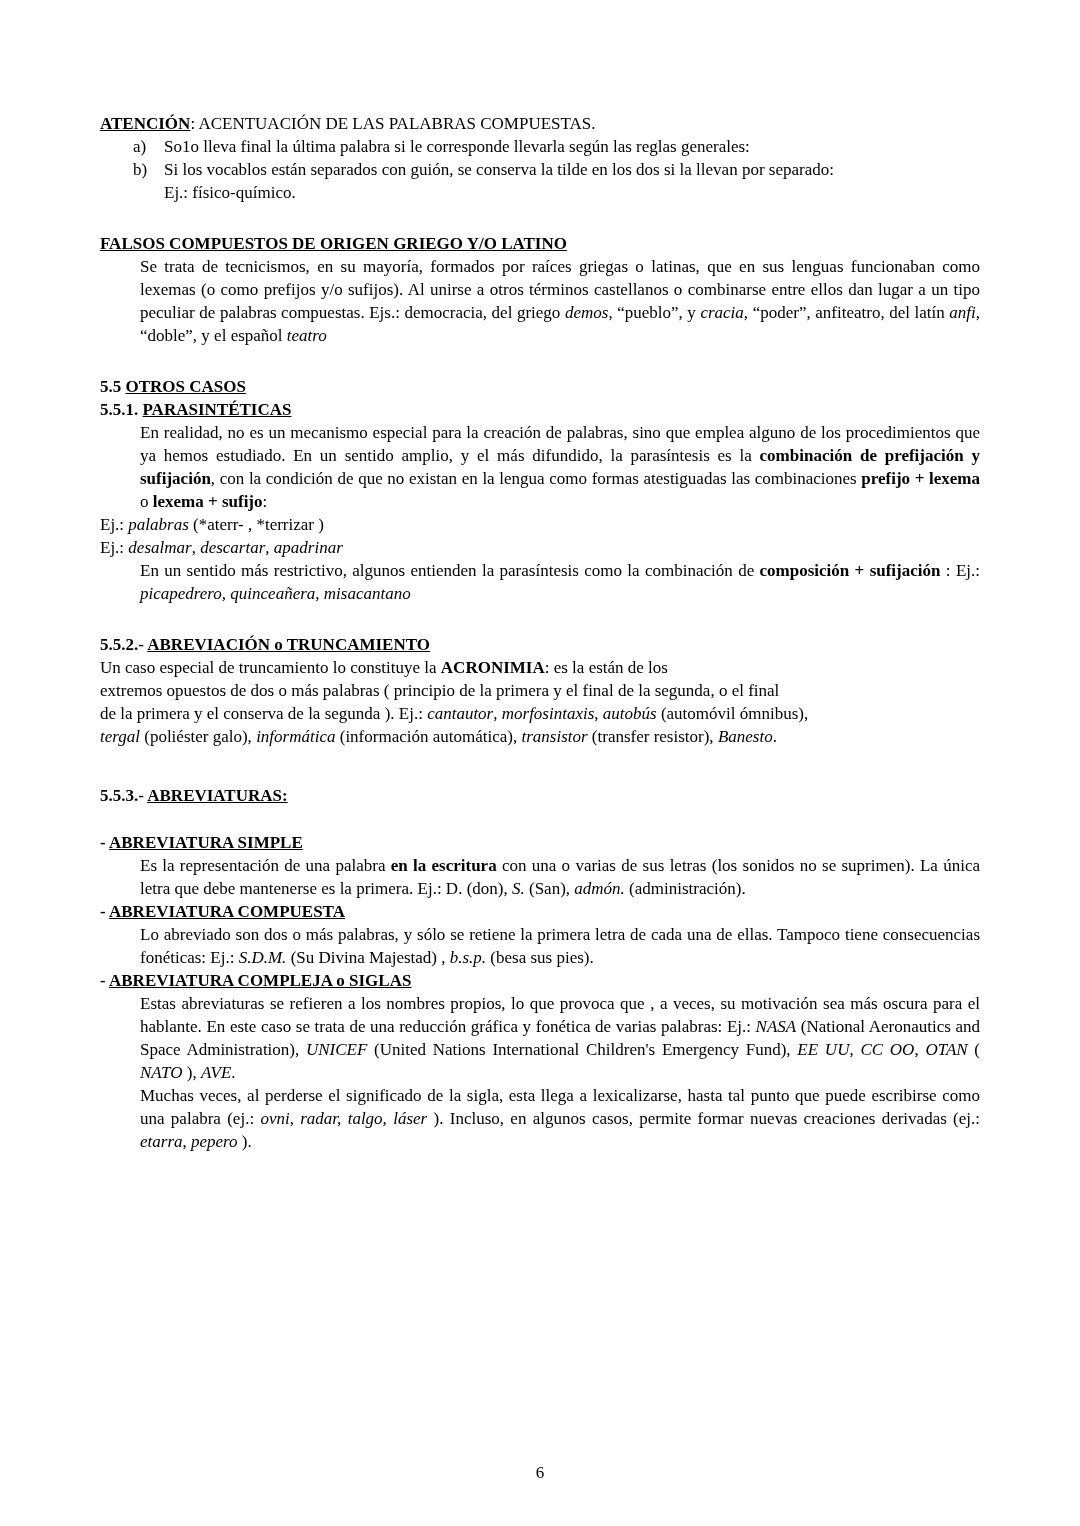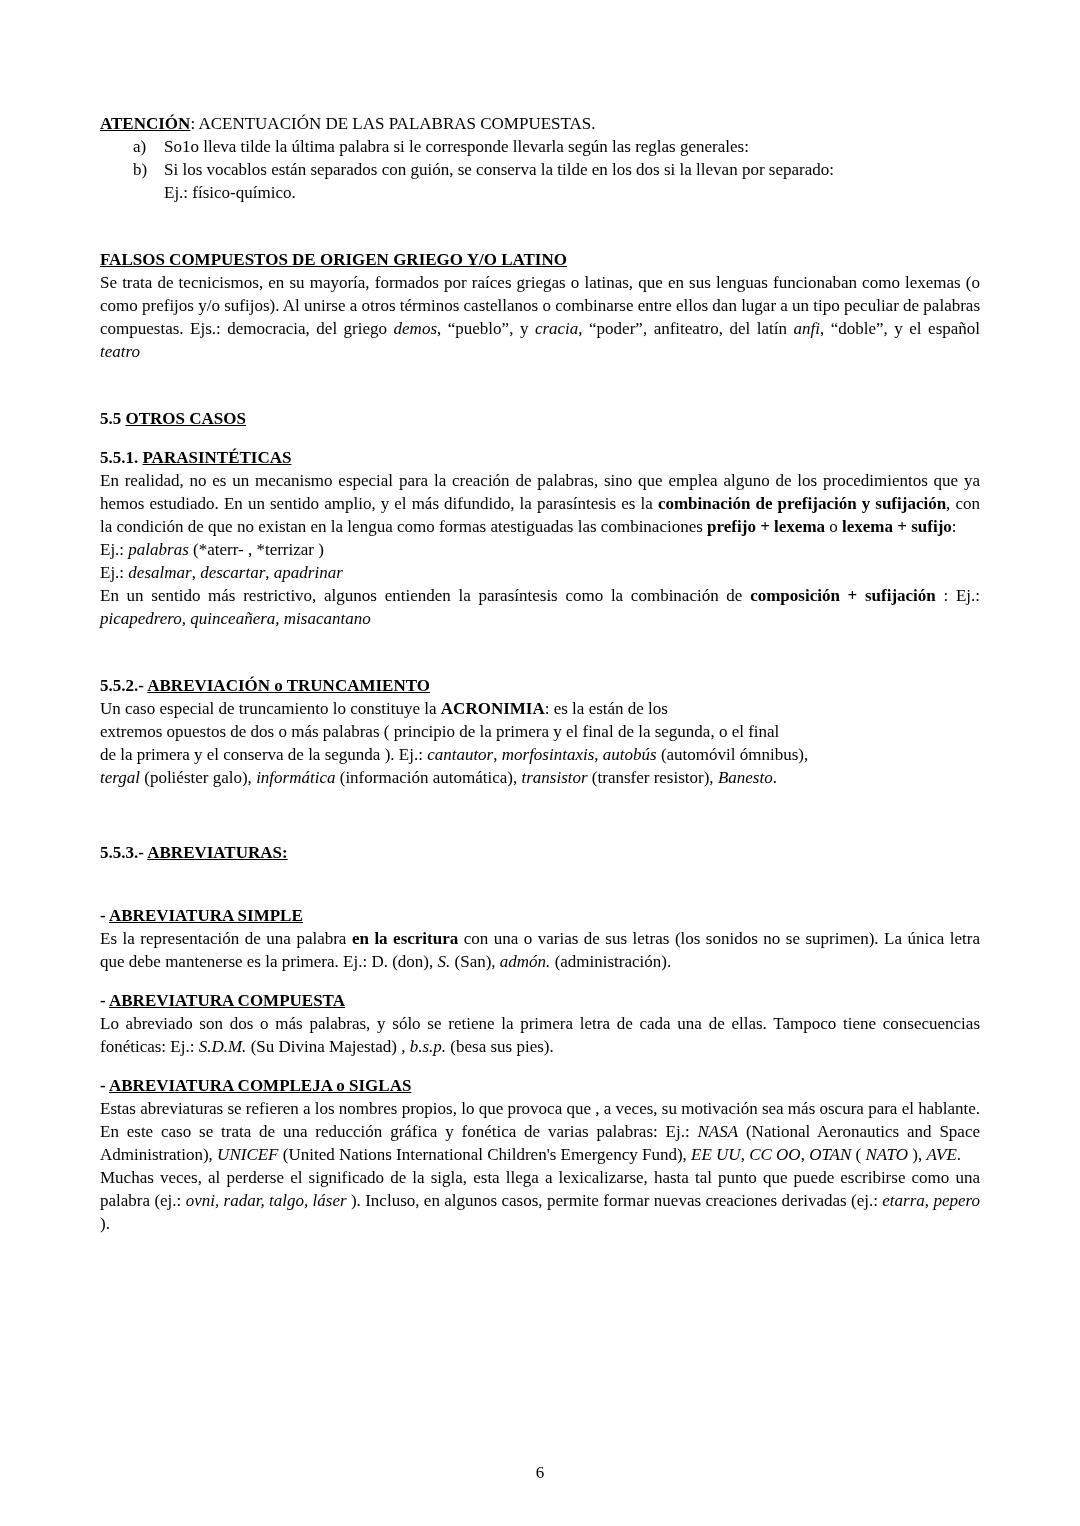--- a/index.html
+++ b/index.html
@@ -20,23 +20,23 @@
   .content {
     position: absolute;
     left: 100px;
     right: 100px;
     top: 112px;
   }
   .block {
     font-size: 17px;
     line-height: 23px;
   }
-  .para { text-align: justify; }
+  .para { text-align: justify; margin-left: 40px; }
   .line { text-align: left; }
-  .heading { text-align: left; margin-top: 16px; }
+  .heading { text-align: left; }
   .list {
     padding-left: 64px;
     text-indent: -31px;
   }
   .marker {
     display: inline-block;
     width: 31px;
     text-indent: 0;
   }
   .sub { padding-left: 64px; }
@@ -53,21 +53,21 @@
     font-size: 17px;
     line-height: 23px;
   }
 </style>
 </head>
 <body>
 
 <div class="page">
   <div class="content">
       <div class="block line"><span class="bold underline">ATENCIÓN</span><span>: ACENTUACIÓN DE LAS PALABRAS COMPUESTAS.</span></div>
-      <div class="block list"><span class="marker">a)</span><span>So1o lleva tilde la última palabra si le corresponde llevarla según las reglas generales:</span></div>
+      <div class="block list"><span class="marker">a)</span><span>So1o lleva final la última palabra si le corresponde llevarla según las reglas generales:</span></div>
       <div class="block list"><span class="marker">b)</span><span>Si los vocablos están separados con guión, se conserva la tilde en los dos si la llevan por separado:</span></div>
       <div class="block sub"><span>Ej.: físico-químico.</span></div>
       <div class="block spacer" style="height: 28px;"></div>
       <div class="block heading"><span class="bold underline">FALSOS COMPUESTOS DE ORIGEN GRIEGO Y/O LATINO</span></div>
       <div class="block para"><span>Se trata de tecnicismos, en su mayoría, formados por raíces griegas o latinas, que en sus lenguas funcionaban como lexemas (o como prefijos y/o sufijos). Al unirse a otros términos castellanos o combinarse entre ellos dan lugar a un tipo peculiar de palabras compuestas. Ejs.: democracia, del griego </span><span class="italic">demos</span><span>, “pueblo”, y </span><span class="italic">cracia</span><span>, “poder”, anfiteatro, del latín </span><span class="italic">anfi</span><span>, “doble”, y el español </span><span class="italic">teatro</span></div>
       <div class="block spacer" style="height: 28px;"></div>
       <div class="block heading"><span class="bold">5.5 </span><span class="bold underline">OTROS CASOS</span></div>
       <div class="block heading"><span class="bold">5.5.1. </span><span class="bold underline">PARASINTÉTICAS</span></div>
       <div class="block para"><span>En realidad, no es un mecanismo especial para la creación de palabras, sino que emplea alguno de los procedimientos que ya hemos estudiado. En un sentido amplio, y el más difundido, la parasíntesis es la </span><span class="bold">combinación de prefijación y sufijación</span><span>, con la condición de que no existan en la lengua como formas atestiguadas las combinaciones </span><span class="bold">prefijo + lexema</span><span> o </span><span class="bold">lexema + sufijo</span><span>:</span></div>
       <div class="block line"><span>Ej.: </span><span class="italic">palabras</span><span> (*aterr- , *terrizar )</span></div>

